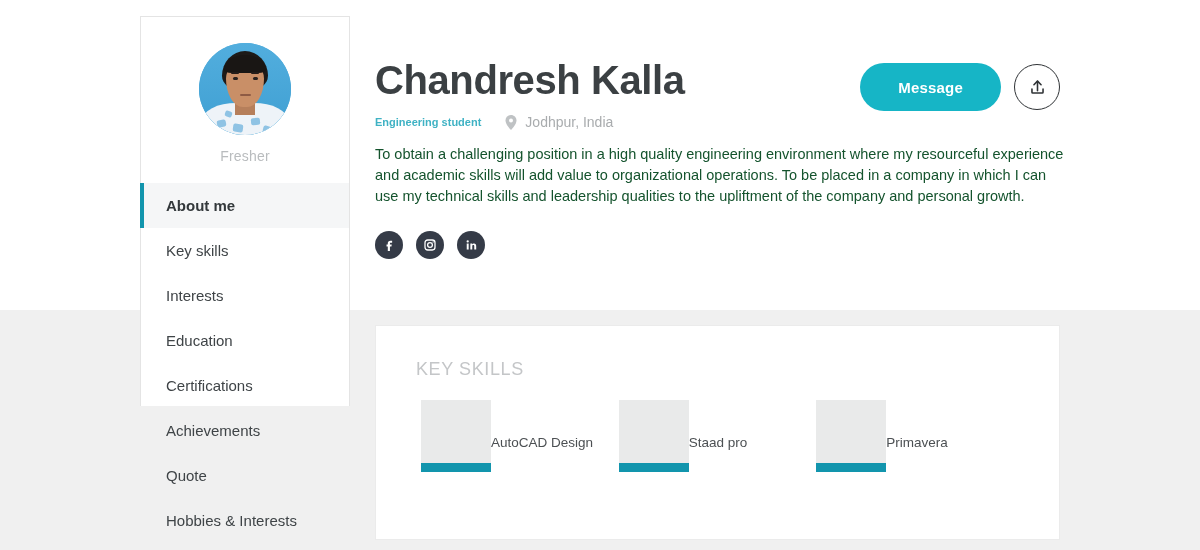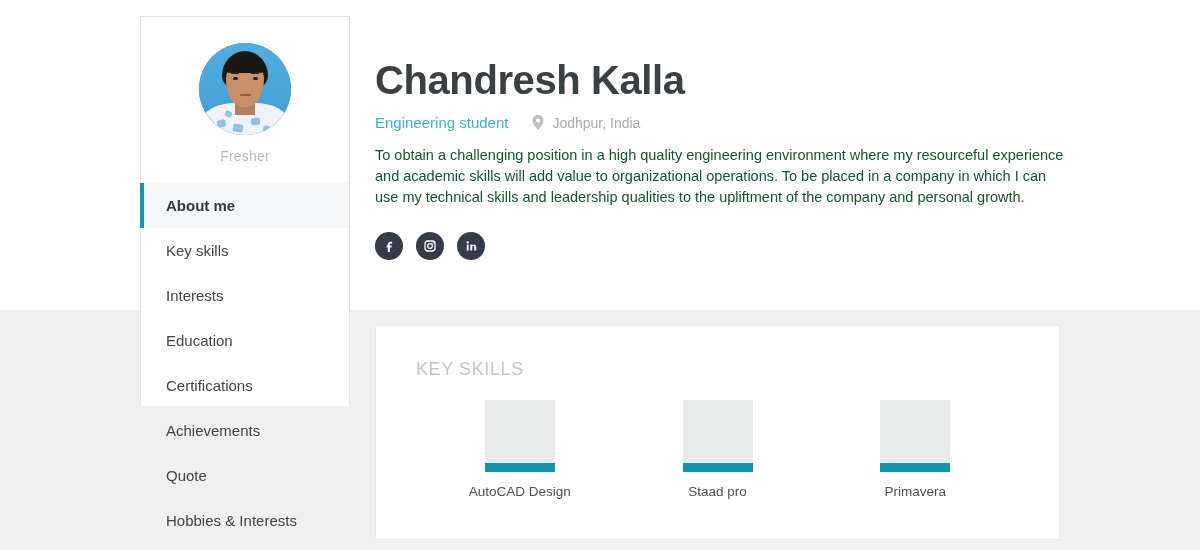--- a/index.html
+++ b/index.html
@@ -184,22 +184,22 @@
     padding: 0;
   }
 
   #meta-row {
     display: flex;
     align-items: center;
     margin-top: 14px;
   }
   #role-label {
     color: #3fb2c4;
-    font-size: 15px;
-    font-weight: normal;
+    font-size: 11px;
+    font-weight: bold;
   }
   #location-wrap {
     display: flex;
     align-items: center;
     margin-left: 24px;
     gap: 8px;
   }
   #location-label { color: #a9acae; font-size: 14px; }
 
   #bio {
@@ -240,21 +240,21 @@
     margin: 33px 0 0 40px;
   }
   #skills-chart {
     display: flex;
     margin-top: 20px;
     padding: 0 45px;
   }
   .skill-col {
     flex: 1;
     display: flex;
-    flex-direction: column;
+    flex-direction: row;
     align-items: center;
   }
   .skill-bar {
     width: 70px;
     height: 72px;
     background: #e9eaea;
     display: flex;
     align-items: flex-end;
     position: relative;
   }
@@ -319,20 +319,30 @@
       <span>Hobbies &amp; Interests</span>
     </div>
   </nav>
 </aside>
 
 <div id="main">
   <div id="name-row">
     <h1 id="page-title">Chandresh Kalla</h1>
   </div>
 
+  <div id="actions">
+    <button id="message-button">Message</button>
+    <button id="share-button">
+      <svg width="19" height="19" viewBox="0 0 24 24" fill="none" stroke="#2f3336" stroke-width="2" stroke-linecap="round" stroke-linejoin="round">
+        <path d="M12 16V4"></path>
+        <path d="M7.5 8.5L12 4l4.5 4.5"></path>
+        <path d="M5 14v4a1 1 0 0 0 1 1h12a1 1 0 0 0 1-1v-4"></path>
+      </svg>
+    </button>
+  </div>
 
   <div id="meta-row">
     <span id="role-label">Engineering student</span>
     <span id="location-wrap">
       <svg width="12" height="15" viewBox="0 0 24 30">
         <path d="M12 0C5.9 0 1 4.9 1 11c0 8 11 19 11 19s11-11 11-19c0-6.1-4.9-11-11-11z" fill="#bfc2c4"></path>
         <circle cx="12" cy="11" r="4" fill="#ffffff"></circle>
       </svg>
       <span id="location-label">Jodhpur, India</span>
     </span>

